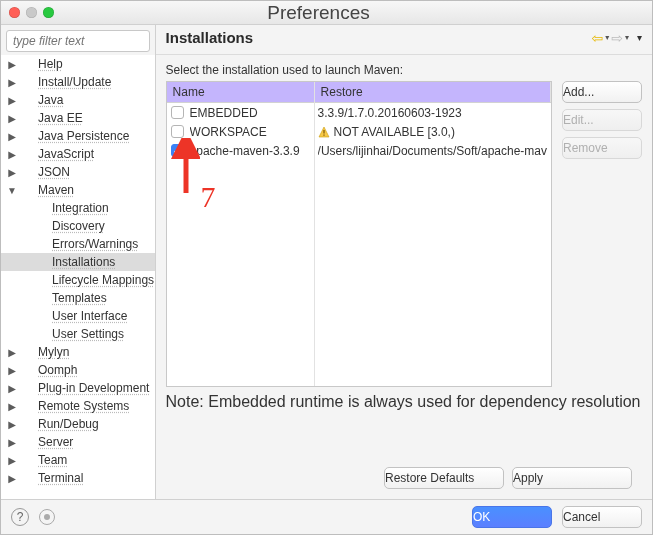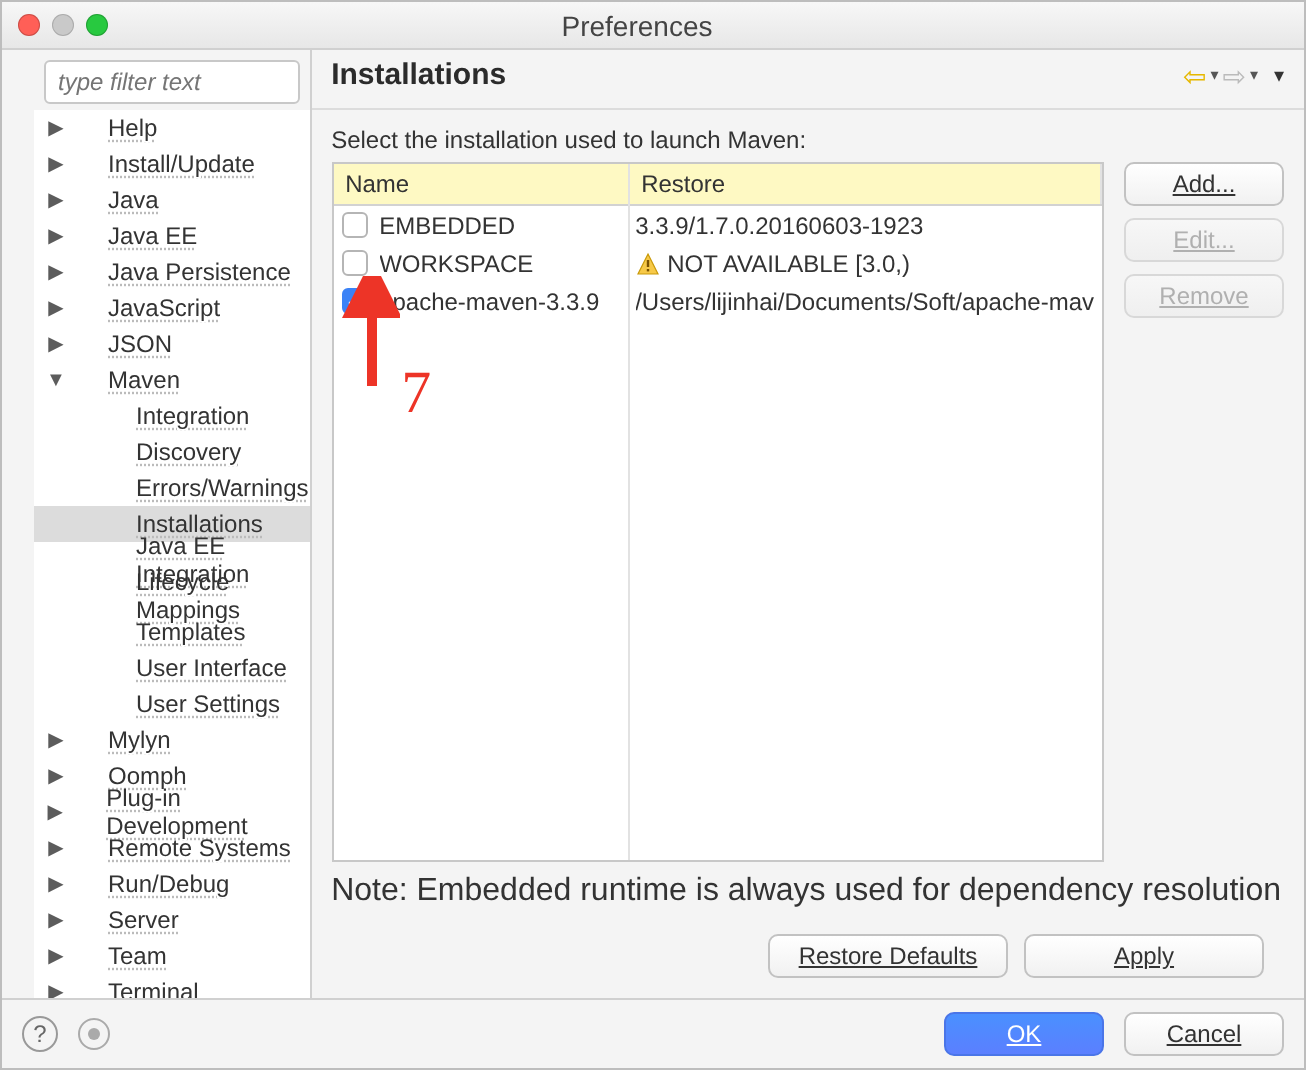--- a/index.html
+++ b/index.html
@@ -4,22 +4,22 @@
 <style>
   * { box-sizing: border-box; }
   html, body { margin: 0; padding: 0; font-family: -apple-system, "Helvetica Neue", Arial, sans-serif; font-size: 12px; color: #333; background: #fff; }
   .window { width: 653px; height: 535px; border: 1px solid #bdbdbd; background: #f4f4f4; display: flex; flex-direction: column; position: relative; overflow: hidden; }
   .titlebar { height: 24px; display: flex; align-items: center; position: relative; background: linear-gradient(#f7f7f7,#e7e7e7); border-bottom: 1px solid #d0d0d0; }
   .traffic { display:flex; gap:6px; padding-left:8px; }
   .traffic-dot { width:11px; height:11px; border-radius:50%; }
   .tdot-red { background:#ff5f57; box-shadow: inset 0 0 0 0.5px rgba(0,0,0,0.2); }
   .tdot-yellow { background:#c9c9c9; box-shadow: inset 0 0 0 0.5px rgba(0,0,0,0.15); }
   .tdot-green { background:#28c940; box-shadow: inset 0 0 0 0.5px rgba(0,0,0,0.2); }
-  .titlebar-title { position:absolute; left:0; right:16px; text-align:center; font-size:14px; color:#444; }
-  .body-area { flex:1; display:flex; min-height:0;padding-left:16px; }
+  .titlebar-title { position:absolute; left:0; right:16px; text-align:center; font-size:19px; color:#444; }
+  .body-area { flex:1; display:flex; min-height:0; }
   .sidebar { width:177px; border-right:1px solid #d0d0d0; background:#f4f4f4; display:flex; flex-direction:column; }
   .filter-box { padding:5px 5px 3px 5px; }
   .filter-input { width:100%; height:22px; border:1px solid #c8c8c8; border-radius:3px; padding:2px 6px; font-size:12px; font-style:italic; color:#9a9a9a; background:#fff; }
   .tree { flex:1; overflow:auto; padding:0 0 4px 0; background:#fff; }
   .tree-item { display:flex; align-items:center; height:18px; padding-left:6px; cursor:default; user-select:none; font-family: "Lucida Grande","Helvetica Neue",Arial,sans-serif; }
   .tree-item.child { padding-left:30px; }
   .tree-item.selected { background:#dcdcdc; }
   .tree-arrow { width:10px; text-align:center; font-size:10px; color:#5c5c5c; }
   .tree-label { padding-left:1px; text-decoration: underline; text-decoration-style: dotted; text-decoration-color:#bbb; text-underline-offset: 2px; margin-left: 20px; }
   .content { flex:1; display:flex; flex-direction:column; background:#f4f4f4; }
@@ -28,38 +28,38 @@
   .nav-icons { display:flex; align-items:center; gap:2px; }
   .nav-btn { display:inline-flex; align-items:center; gap:1px; }
   .nav-arrow-left { color:#e6b800; font-size:14px; }
   .nav-arrow-right { color:#bbb; font-size:14px; }
   .small-tri { color:#555; font-size:8px; margin-left:1px; }
   .menu-tri { color:#333; font-size:10px; margin-left:6px; }
   .content-body { flex:1; display:flex; flex-direction:column; padding:0 10px; border-top:1px solid #dcdcdc; background:#f4f4f4; min-height:0; }
   .desc-label { margin:8px 0 4px 0; font-size:12px; color:#333; }
   .table-row-area { display:flex; gap:10px; flex:1; min-height:0; }
   .table-box { flex:1; border:1px solid #c8c8c8; background:#fff; display:flex; flex-direction:column; min-height:0; position:relative; }
-  .table-head { display:flex; background:#fef9c3; border-bottom:1px solid #d2d2d2; }
+  .table-head { display:flex; background:#c4b5fd; border-bottom:1px solid #d2d2d2; }
   .th { padding:3px 6px; font-size:12px; color:#333; border-right:1px solid #e2e2e2; }
   .th-name { width:148px; }
   .th-details { flex:1; }
   .table-body { flex:1; overflow:hidden; }
   .row { display:flex; align-items:center; height:19px; padding:0 4px; }
   .cb { width:13px; height:13px; border:1px solid #b5b5b5; border-radius:3px; background:#fff; margin-right:6px; display:inline-flex; align-items:center; justify-content:center; }
   .cb.checked { background:#3b82f6; border-color:#3b82f6; color:#fff; font-size:10px; }
   .cell-name { width:128px; font-size:12px; color:#333; white-space:nowrap; overflow:hidden; }
   .cell-details { flex:1; font-size:12px; color:#333; white-space:nowrap; overflow:hidden; display:flex; align-items:center; gap:4px; }
   .warn-icon { width:12px; height:12px; display:inline-block; }
   .side-btns { display:flex; flex-direction:column; gap:6px; width:80px; }
-  .btn { height:22px; border:1px solid #c2c2c2; border-radius:5px; background:linear-gradient(#ffffff,#f1f1f1); font-size:12px; color:#333; text-align:center; line-height:20px; cursor:pointer;text-decoration:underline; }
+  .btn { height:22px; border:1px solid #c2c2c2; border-radius:5px; background:linear-gradient(#ffffff,#f1f1f1); font-size:12px; color:#333; text-align:left; line-height:20px; cursor:pointer; }
   .btn.disabled { color:#b0b0b0; background:linear-gradient(#f7f7f7,#efefef); border-color:#d8d8d8; cursor:default; }
   .btn.primary { background:linear-gradient(#4a90ff,#5b7fff); color:#fff; border-color:#4a75e8; }
   .note { margin:6px 0 8px 0; font-size:16px; color:#333; }
   .content-footer { display:flex; justify-content:flex-end; gap:8px; padding:4px 10px 10px 10px; }
-  .content-footer .btn { width:120px; }
+  .content-footer .btn { width:120px;margin-top:44px; }
   .dialog-footer { display:flex; align-items:center; justify-content:space-between; border-top:1px solid #d0d0d0; padding:6px 10px; background:#f4f4f4; }
   .left-icons { display:flex; gap:10px; align-items:center; }
   .help-circle { width:18px; height:18px; border:1px solid #999; border-radius:50%; text-align:center; line-height:16px; font-size:12px; color:#666; }
   .dot-circle { width:16px; height:16px; border:1px solid #aaa; border-radius:50%; display:flex; align-items:center; justify-content:center; }
   .dot-inner { width:6px; height:6px; border-radius:50%; background:#aaa; }
   .right-btns { display:flex; gap:10px; }
   .right-btns .btn { width:80px; }
   
   .annotation { position:absolute; left:3px; top:56px; pointer-events:none; }
   .annotation svg { display:block; }
@@ -122,23 +122,20 @@
             <span class="tree-label">Integration</span>
           </div>
           <div class="tree-item child">
             <span class="tree-label">Discovery</span>
           </div>
           <div class="tree-item child">
             <span class="tree-label">Errors/Warnings</span>
           </div>
           <div class="tree-item child selected">
             <span class="tree-label">Installations</span>
-          </div>
-          <div class="tree-item child">
-            <span class="tree-label">Java EE Integration</span>
           </div>
           <div class="tree-item child">
             <span class="tree-label">Lifecycle Mappings</span>
           </div>
           <div class="tree-item child">
             <span class="tree-label">Templates</span>
           </div>
           <div class="tree-item child">
             <span class="tree-label">User Interface</span>
           </div>

